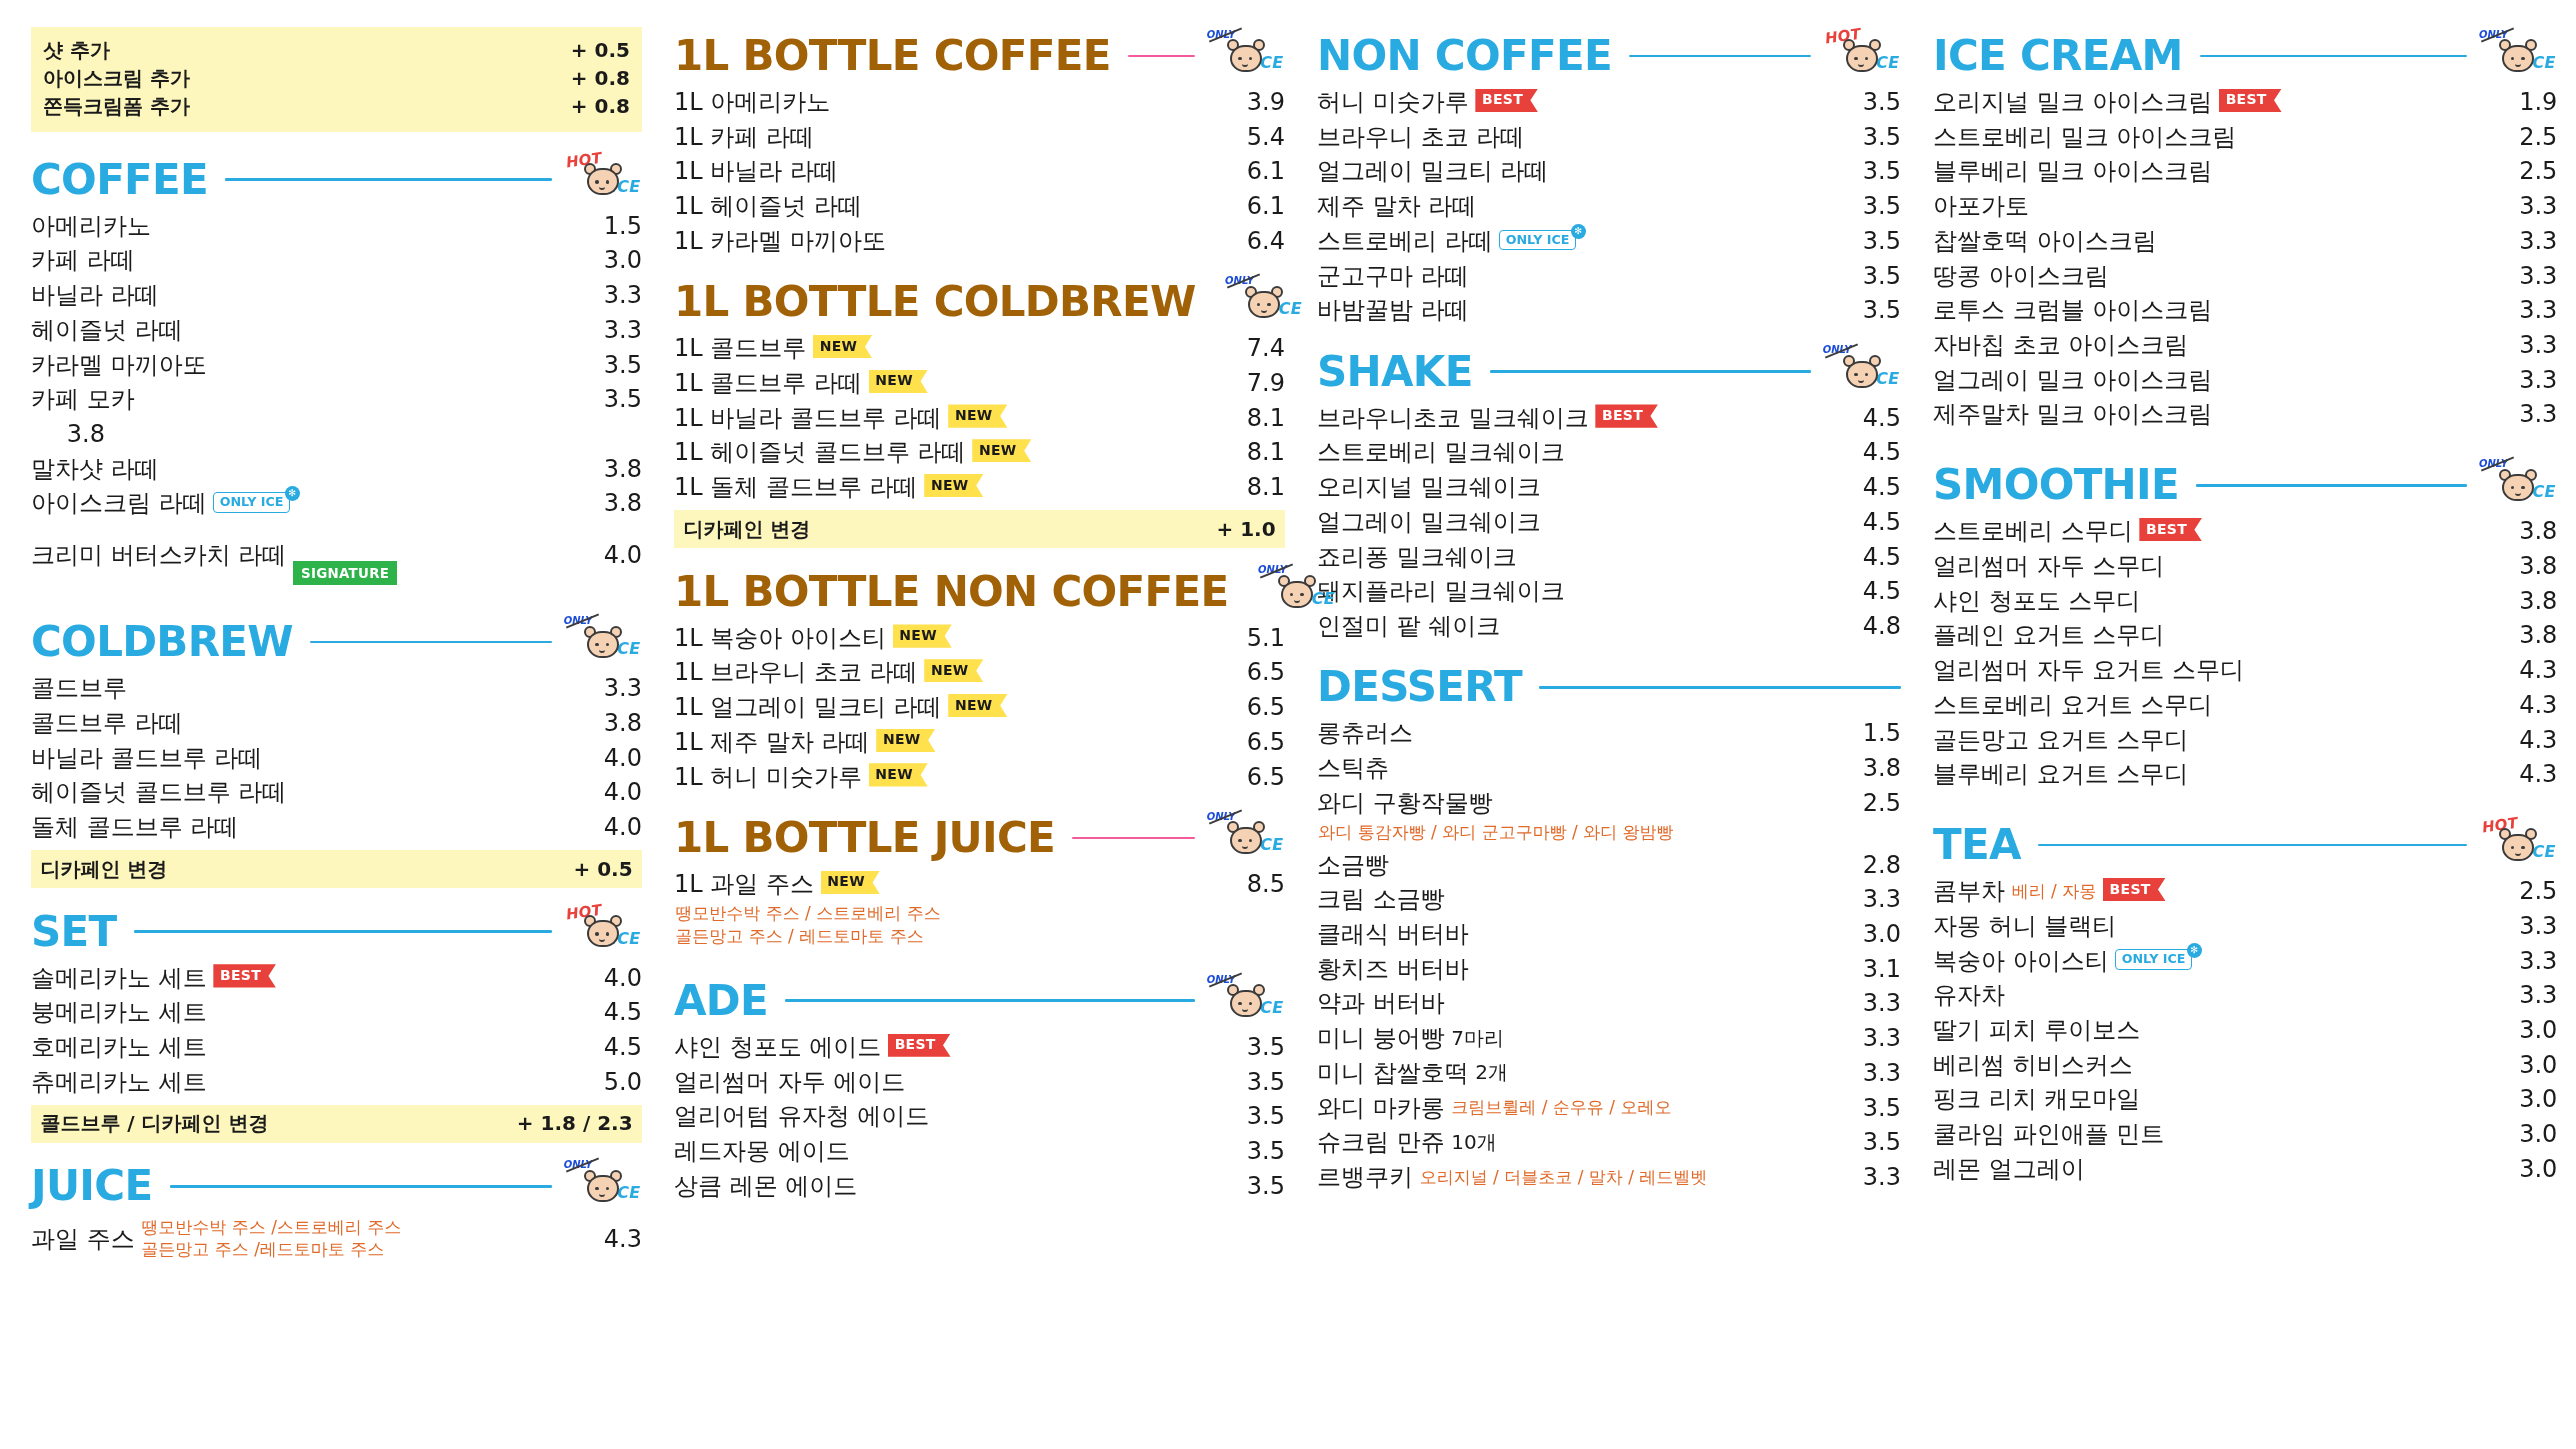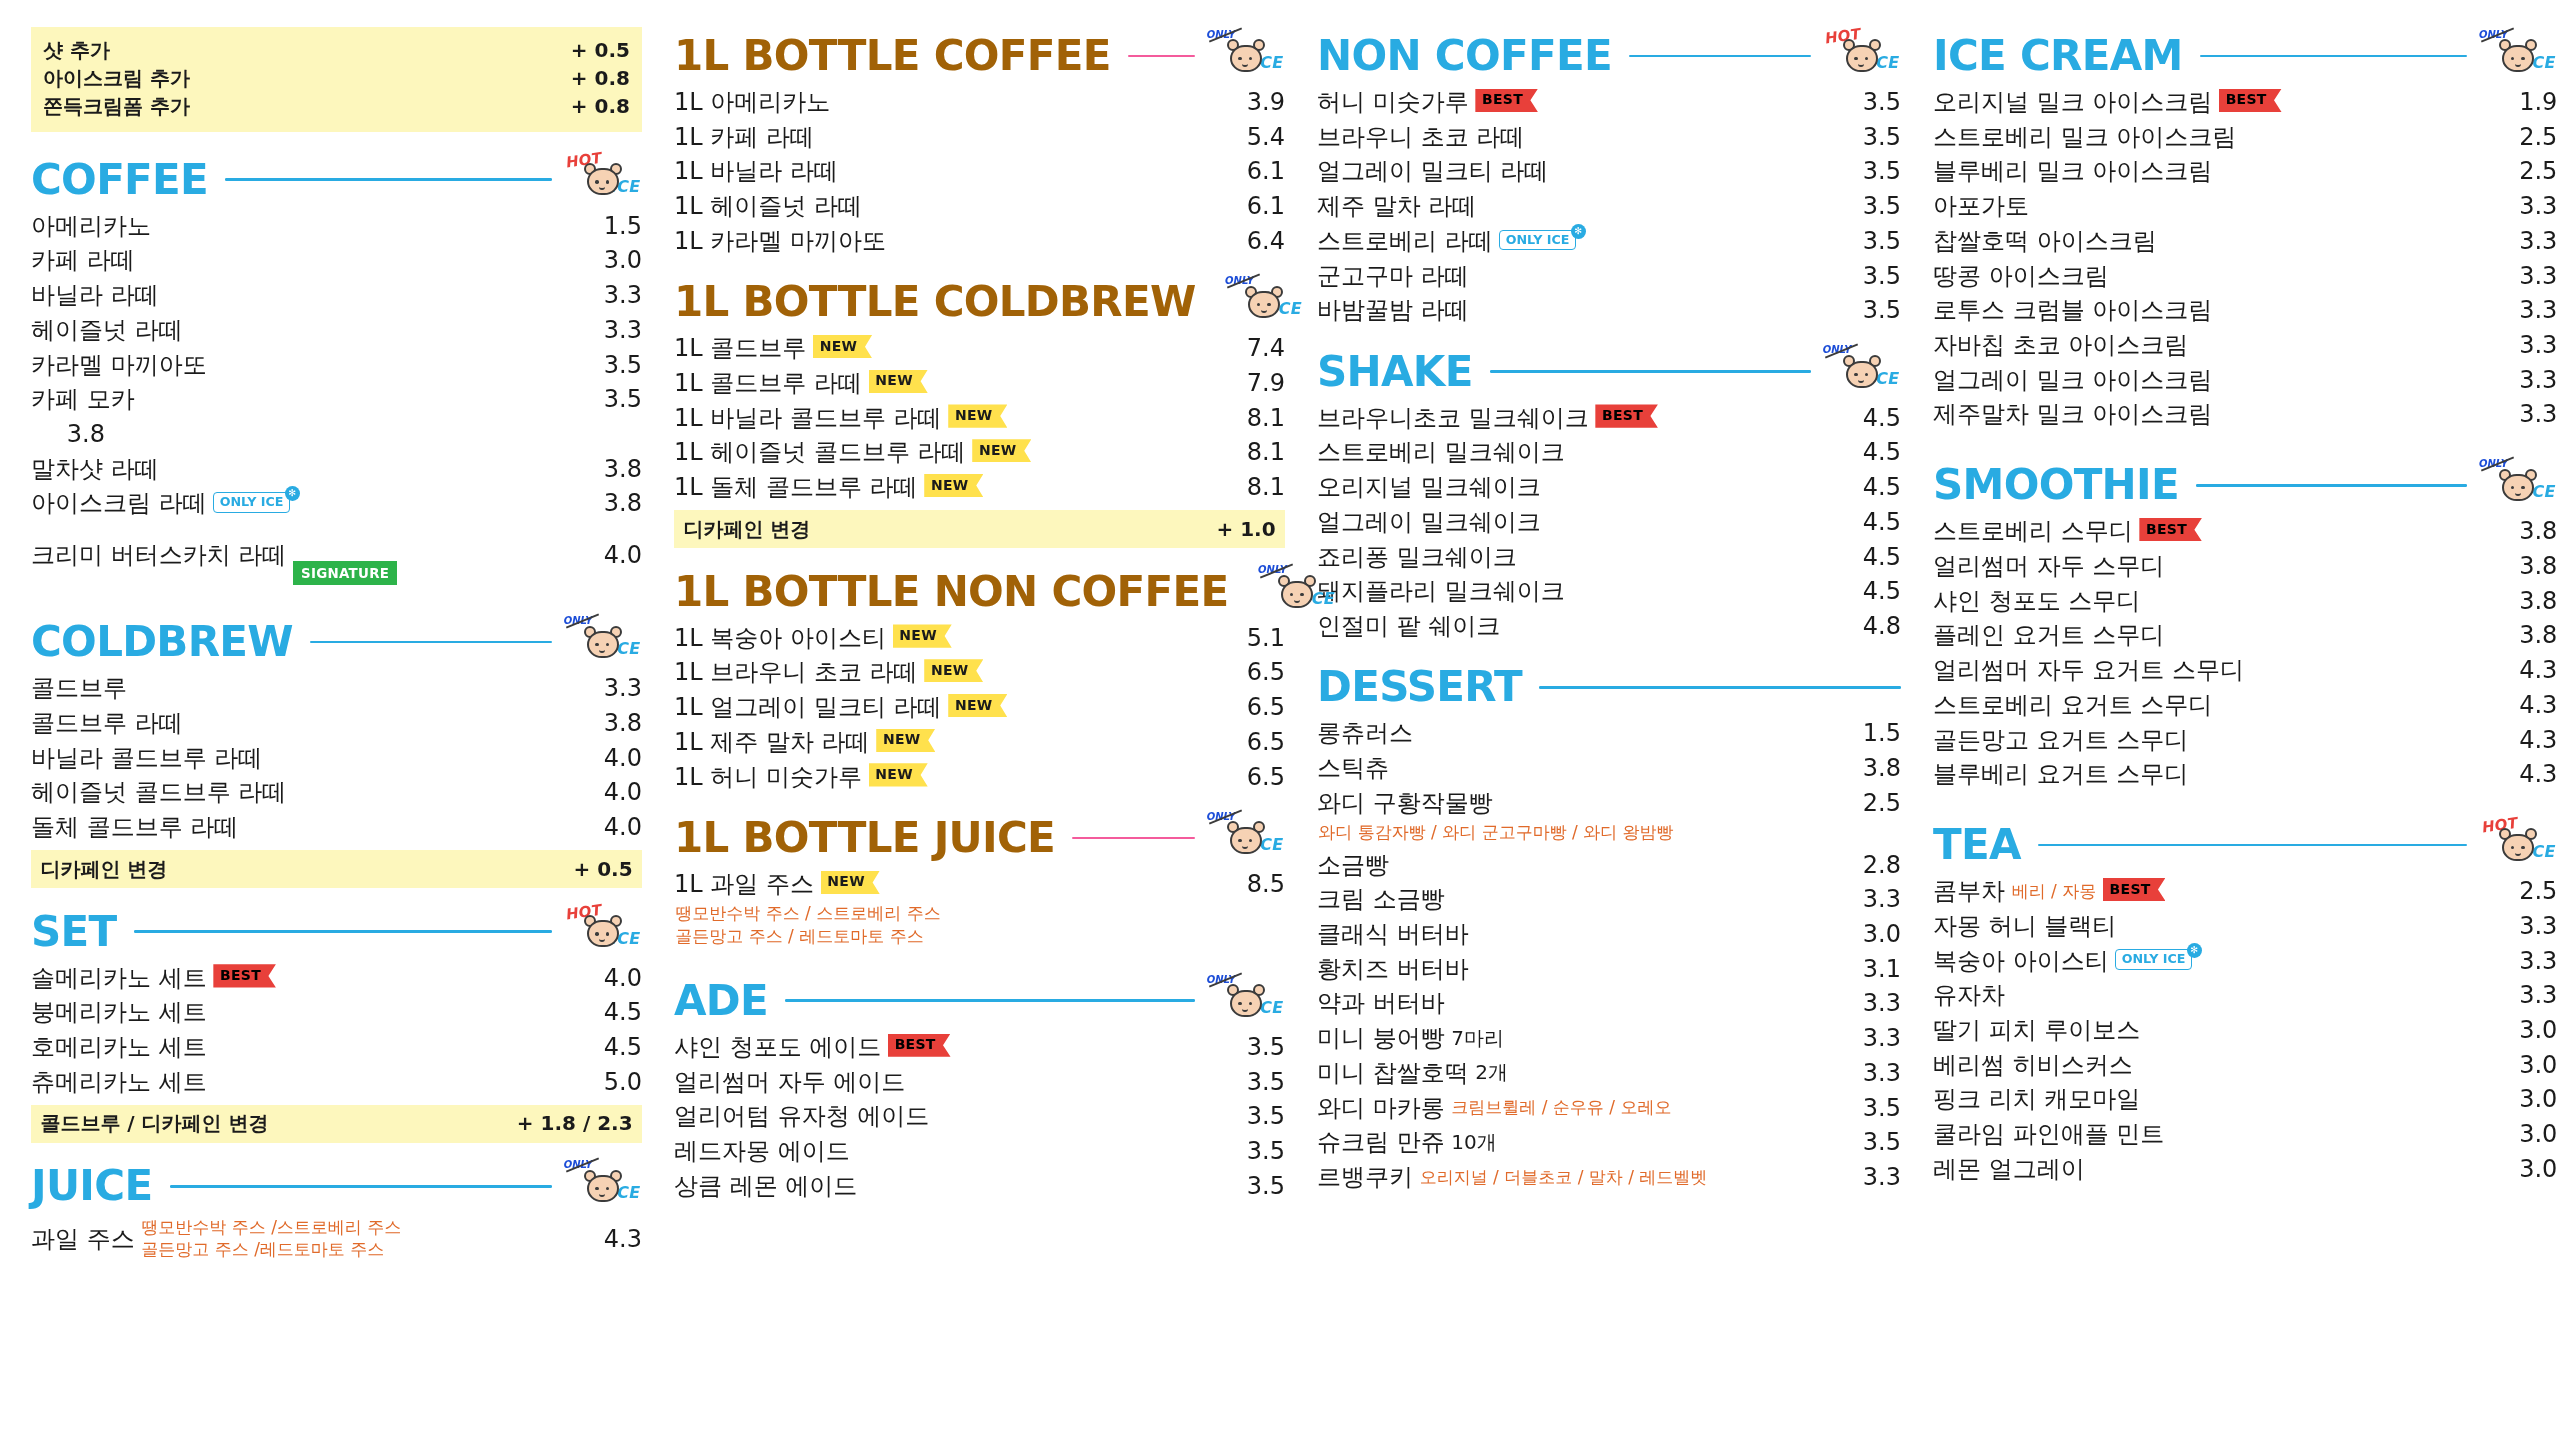--- a/index.html
+++ b/index.html
@@ -139,21 +139,21 @@
     color:#e06a2a;
   }
   .subtle.line{display:block;}
 
   
   .tag{
     display:inline-block;
     font-size:14px;
     font-weight:bold;
     letter-spacing:0.3px;
-    color:#000000;
+    color:#ffffff;
     padding:2.7px 8px 2.7px 6.7px;
     position:relative;
     top:-2px;
   }
   .tag.best{
     background:#e8403a;
     clip-path:polygon(0 0,100% 0,88% 50%,100% 100%,0 100%);
     padding-right:14.8px;
   }
   .tag.new{

